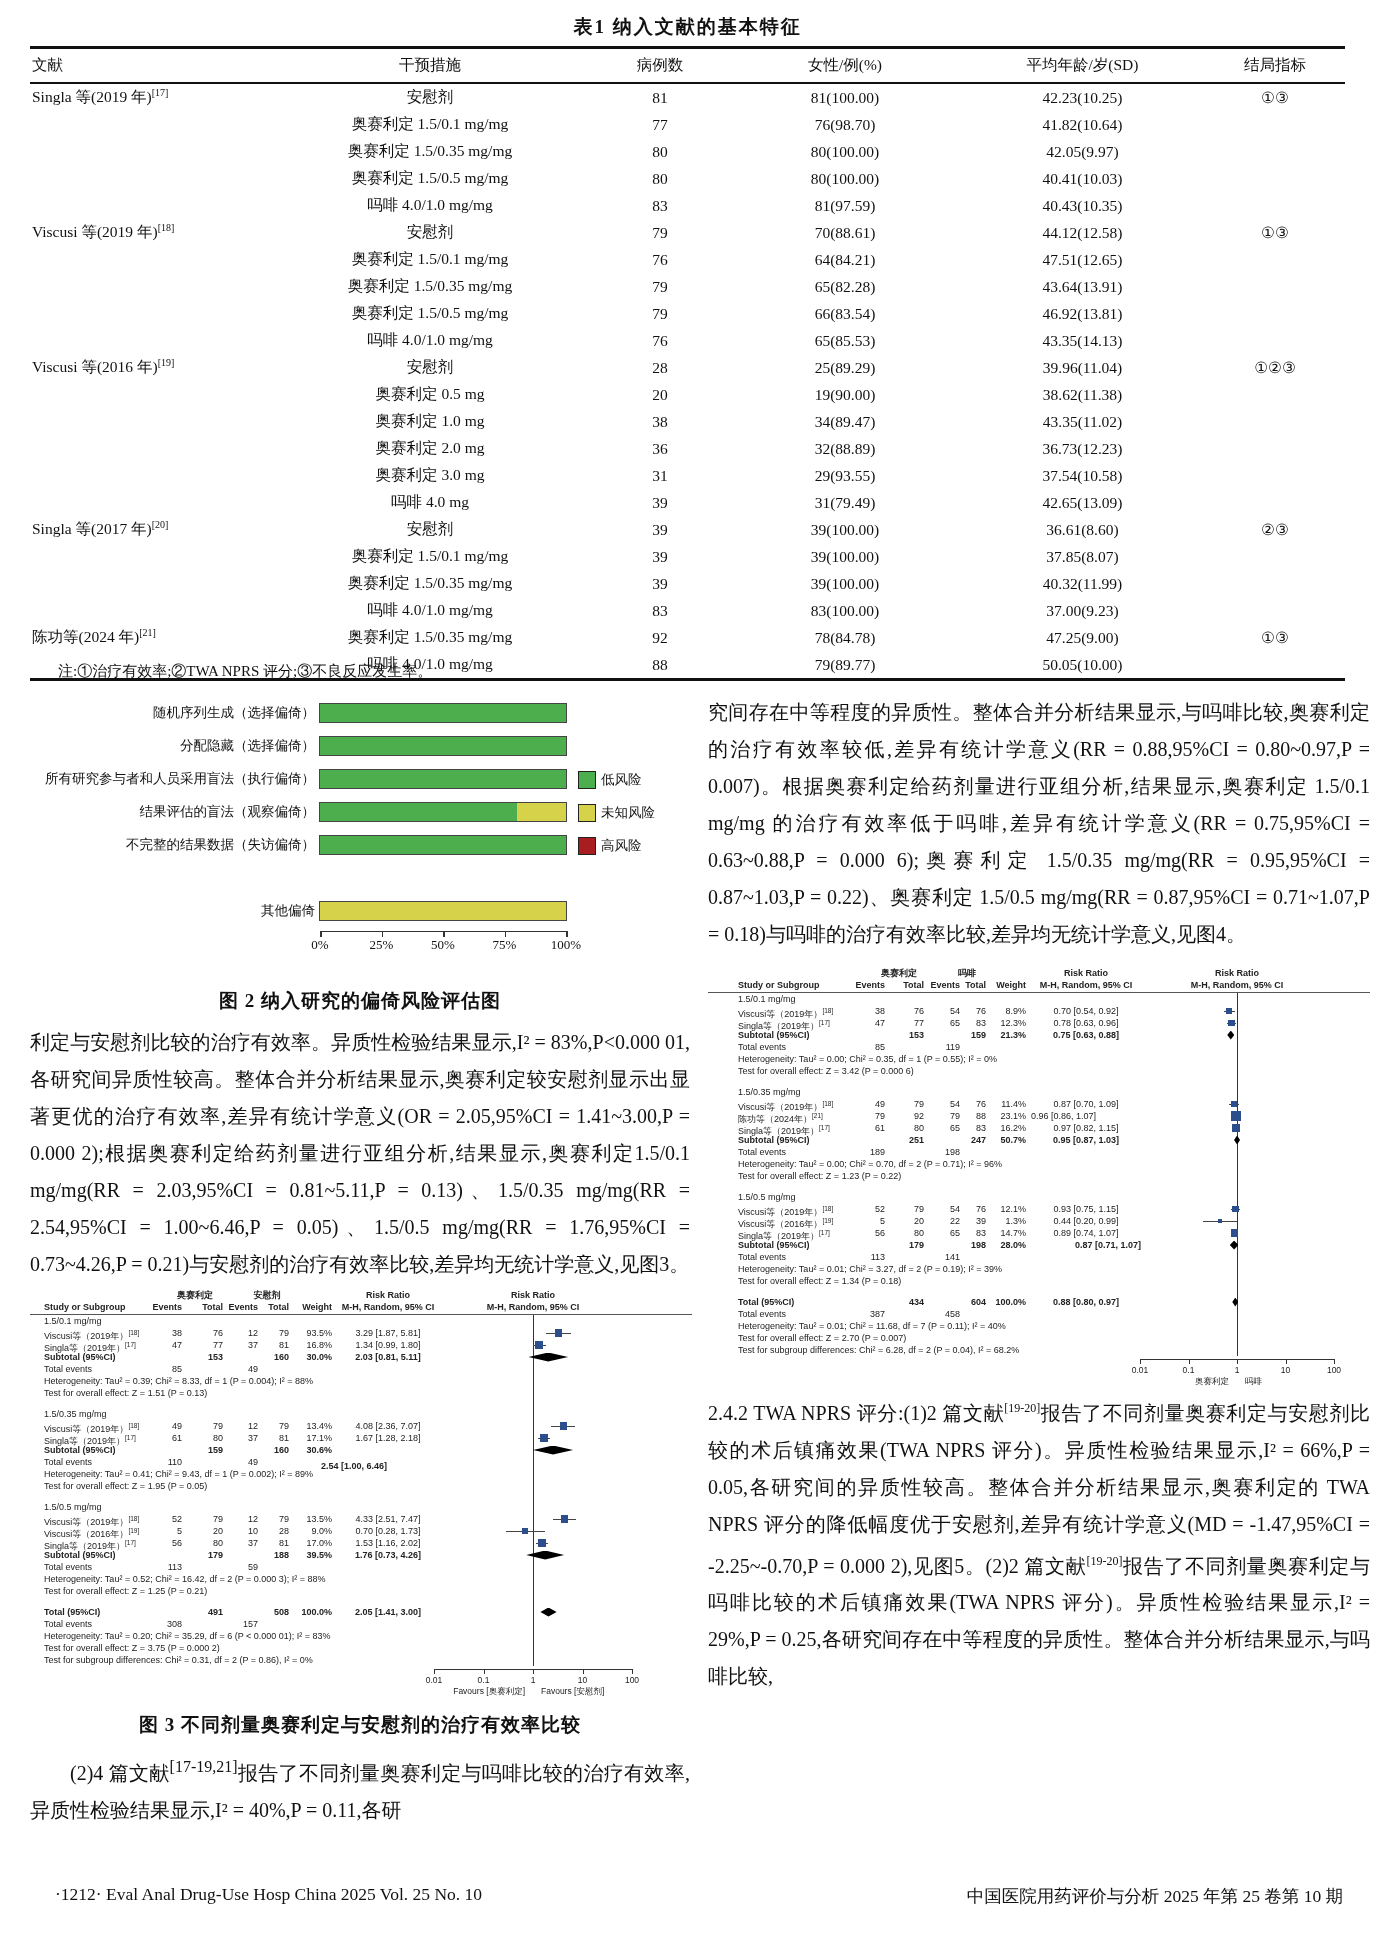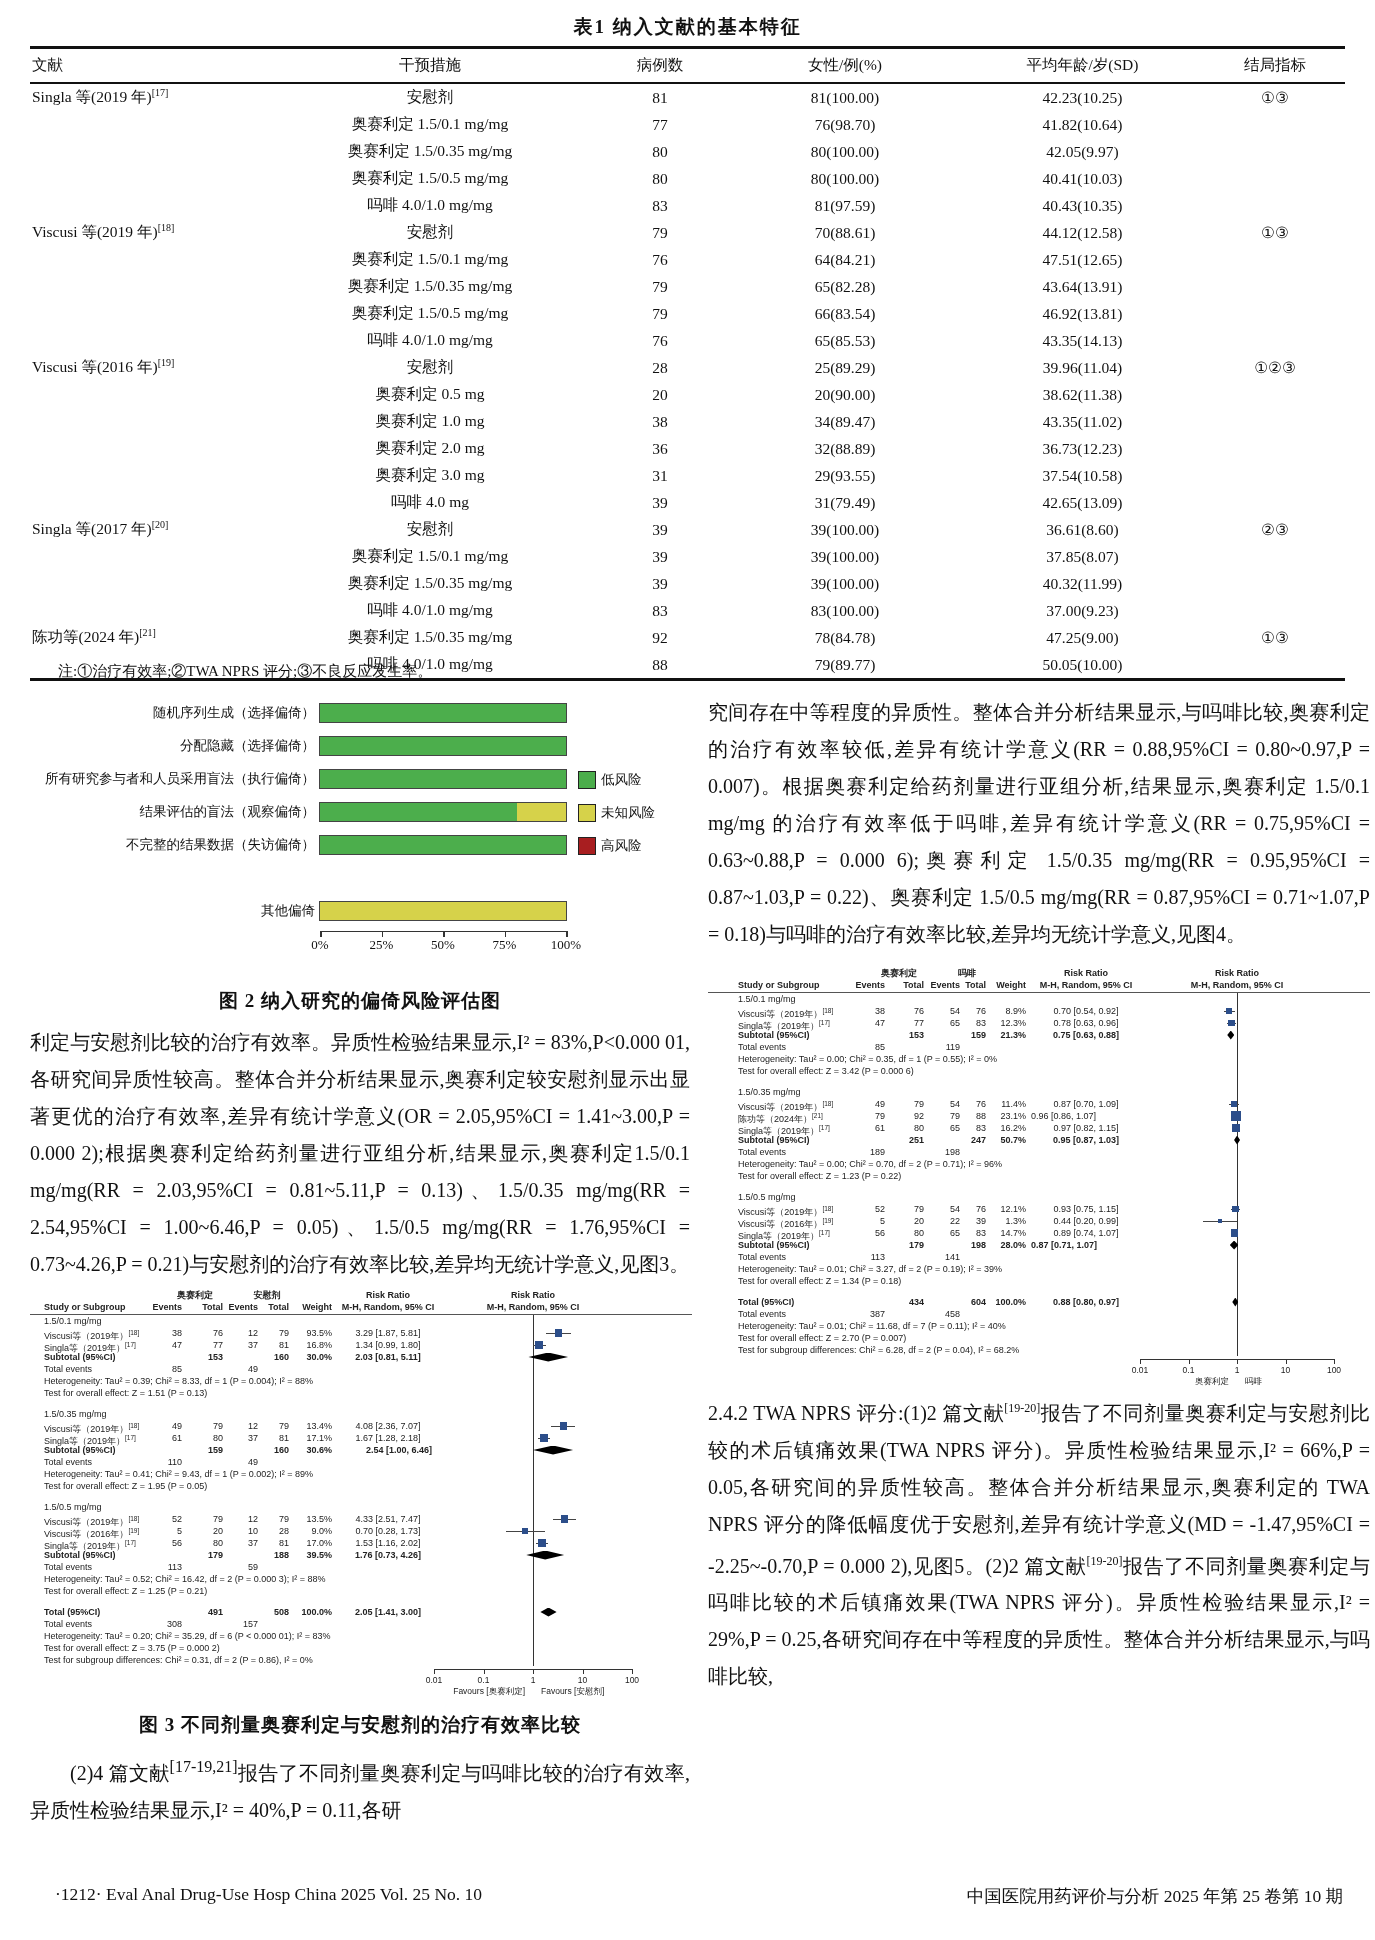--- a/index.html
+++ b/index.html
@@ -178,21 +178,21 @@
         <td>安慰剂</td>
         <td>28</td>
         <td>25(89.29)</td>
         <td>39.96(11.04)</td>
         <td>①②③</td>
       </tr>
       <tr>
         <td class="c-study"><span></span></td>
         <td>奥赛利定 0.5 mg</td>
         <td>20</td>
-        <td>20(90.00)</td>
+        <td>19(90.00)</td>
         <td>38.62(11.38)</td>
         <td></td>
       </tr>
       <tr>
         <td class="c-study"><span></span></td>
         <td>奥赛利定 1.0 mg</td>
         <td>38</td>
         <td>34(89.47)</td>
         <td>43.35(11.02)</td>
         <td></td>
@@ -420,21 +420,21 @@
           <span class="fr-cell" style="left: 256px; width: 46px; text-align: right;">17.1%</span>
           <span class="fr-cell" style="left: 303px; width: 110px; text-align: center;">1.67 [1.28, 2.18]</span>
           <div class="fr-ciline" style="left: 508.307px; width: 11.4467px;"></div>
           <div class="fr-sq" style="width: 8.288px; height: 8.288px; left: 509.88px; top: 1.856px;"></div>
         </div>
         <div class="fr-row">
           <span class="fr-cell fr-bold" style="left: 14px;"><span>Subtotal (95%CI)</span></span>
           <span class="fr-cell fr-bold" style="left: 153px; width: 40px; text-align: right;">159</span>
           <span class="fr-cell fr-bold" style="left: 219px; width: 40px; text-align: right;">160</span>
           <span class="fr-cell fr-bold" style="left: 256px; width: 46px; text-align: right;">30.6%</span>
-          <span class="fr-cell fr-bold" style="left: 314px; width: 110px; text-align: center;">2.54 [1.00, 6.46]</span>
+          <span class="fr-cell fr-bold" style="left: 291px; width: 110px; text-align: left; margin-top: 16px;">2.54 [1.00, 6.46]</span>
           <div class="fr-diamond" style="left: 503px; width: 40.1065px;"></div>
         </div>
         <div class="fr-row">
           <span class="fr-cell" style="left: 14px;"><span>Total events</span></span>
           <span class="fr-cell" style="left: 112px; width: 40px; text-align: right;">110</span>
           <span class="fr-cell" style="left: 188px; width: 40px; text-align: right;">49</span>
         </div>
         <div class="fr-row">
           <span class="fr-cell" style="left: 14px;">Heterogeneity: Tau² = 0.41; Chi² = 9.43, df = 1 (P = 0.002); I² = 89%</span>
         </div>
@@ -697,21 +697,21 @@
           <span class="fr-cell" style="left: 272px; width: 46px; text-align: right;">14.7%</span>
           <span class="fr-cell" style="left: 323px; width: 110px; text-align: center;">0.89 [0.74, 1.07]</span>
           <div class="fr-ciline" style="left: 522.658px; width: 7.76737px;"></div>
           <div class="fr-sq" style="width: 7.616px; height: 7.616px; left: 522.737px; top: 2.192px;"></div>
         </div>
         <div class="fr-row">
           <span class="fr-cell fr-bold" style="left: 30px;"><span>Subtotal (95%CI)</span></span>
           <span class="fr-cell fr-bold" style="left: 176px; width: 40px; text-align: right;">179</span>
           <span class="fr-cell fr-bold" style="left: 238px; width: 40px; text-align: right;">198</span>
           <span class="fr-cell fr-bold" style="left: 272px; width: 46px; text-align: right;">28.0%</span>
-          <span class="fr-cell fr-bold" style="left: 323px; width: 110px; text-align: left;">0.87 [0.71, 1.07]</span>
+          <span class="fr-cell fr-bold" style="left: 323px; width: 110px; text-align: right;">0.87 [0.71, 1.07]</span>
           <div class="fr-diamond" style="left: 521.786px; width: 8.63908px;"></div>
         </div>
         <div class="fr-row">
           <span class="fr-cell" style="left: 30px;"><span>Total events</span></span>
           <span class="fr-cell" style="left: 137px; width: 40px; text-align: right;">113</span>
           <span class="fr-cell" style="left: 212px; width: 40px; text-align: right;">141</span>
         </div>
         <div class="fr-row">
           <span class="fr-cell" style="left: 30px;">Heterogeneity: Tau² = 0.01; Chi² = 3.27, df = 2 (P = 0.19); I² = 39%</span>
         </div>

